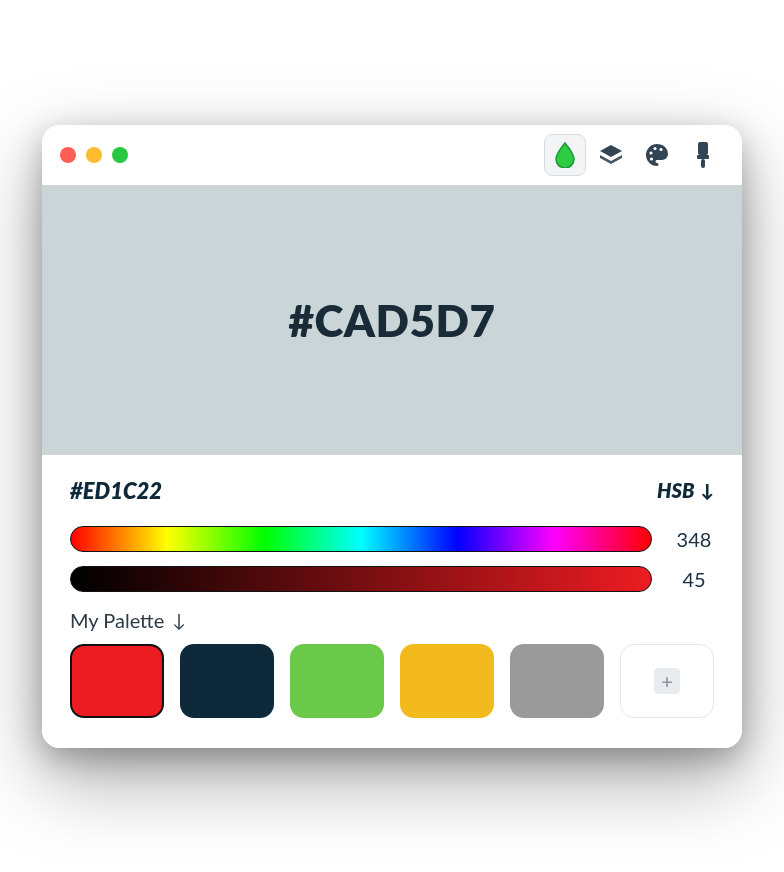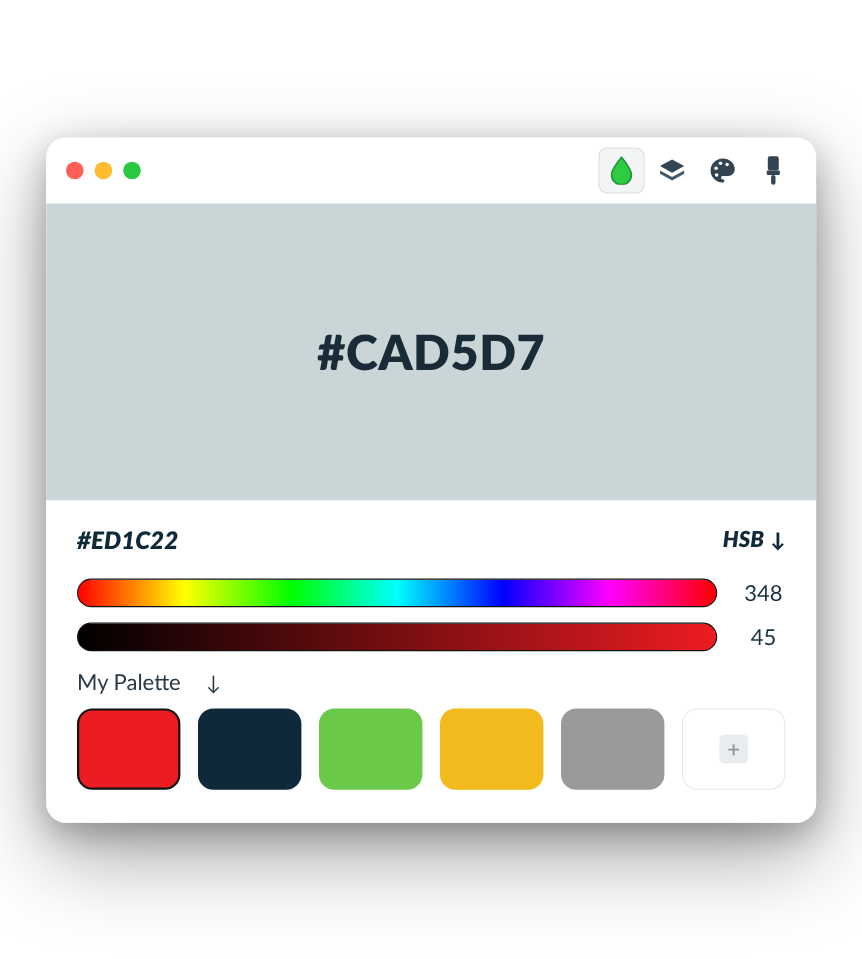--- a/index.html
+++ b/index.html
@@ -114,21 +114,21 @@
     width: 40px;
     text-align: center;
     font-size: 20px;
     color: #193042;
   }
 
   .palette-label {
     margin-top: 16px;
     font-size: 20px;
     color: #2b3a47;
-    display: flex; align-items: center; gap: 23px;
+    display: flex; align-items: center; gap: 8px;
   }
 
   .swatches {
     margin-top: 12px;
     display: flex;
     gap: 16px;
   }
   .swatch {
     width: 94px; height: 74px;
     border-radius: 14px;

